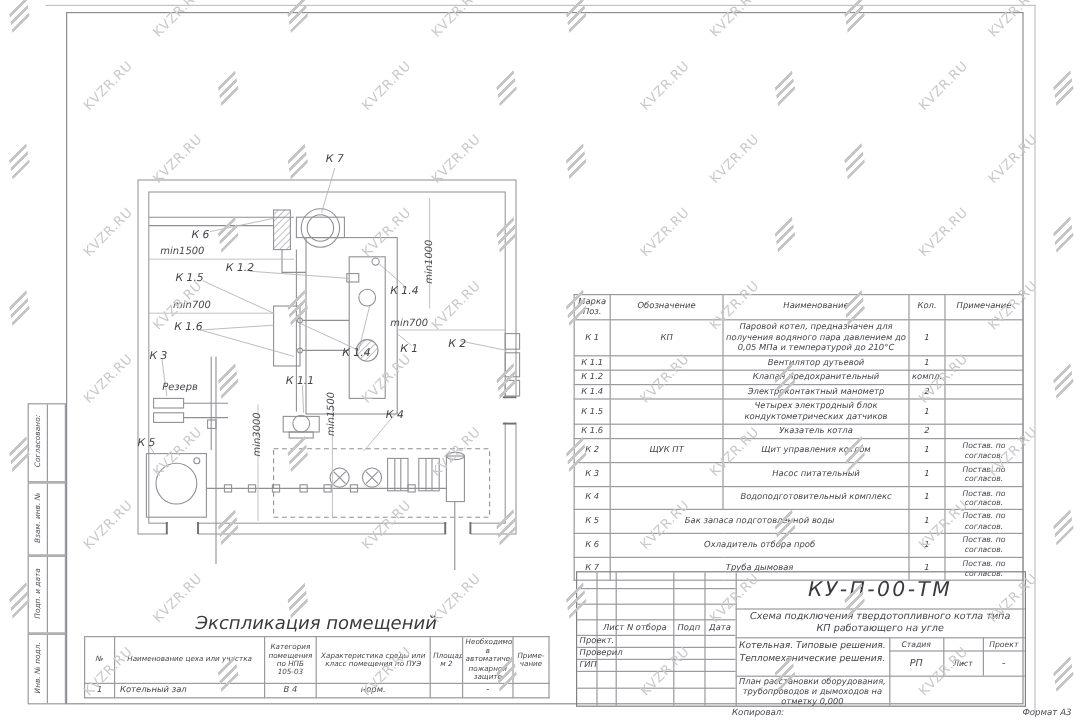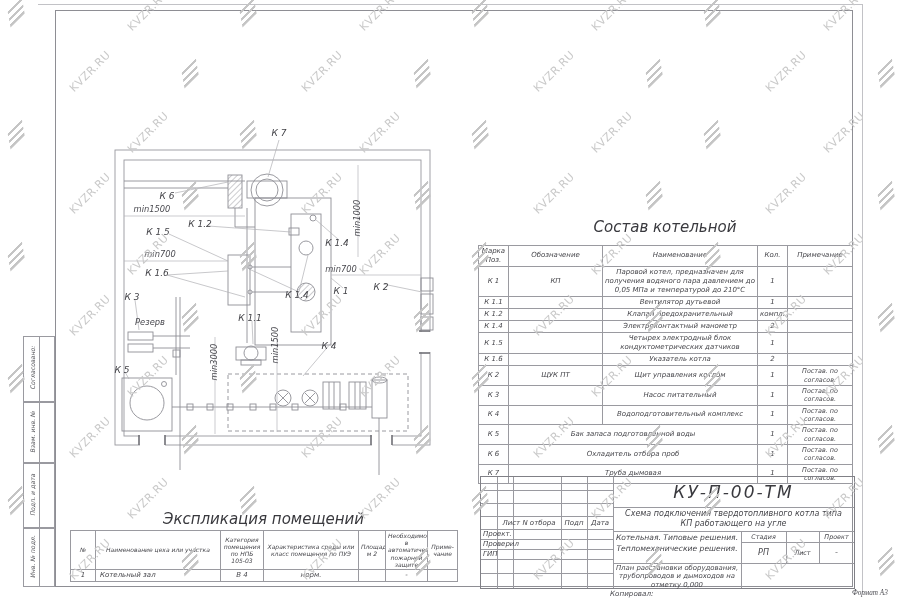--- a/index.html
+++ b/index.html
@@ -224,21 +224,20 @@
         <div class="plan-label " style="left: 234px; top: 261px;">К 4</div>
         <div class="plan-label " style="left: 202px; top: 210px;">К 1.4</div>
         <div class="plan-label " style="left: 246px; top: 206px;">К 1</div>
         <div class="plan-label " style="left: 286px; top: 202px;">К 2</div>
         <div class="plan-label min" style="left: 246px; top: 184px;">min700</div>
         <div class="plan-label " style="left: 242px; top: 158px;">К 1.4</div>
         <div class="plan-label min rot" style="left: 262px; top: 133px;">min1000</div>
       </div>
   </div>
 
-  <div class="dwg-title" style="left:478px;top:218px;width:374px;">Состав котельной</div>
   <table class="dwg comp-table">
     <colgroup>
         <col style="width:30px">
         <col style="width:94px">
         <col style="width:155px">
               <col style="width:30px">
         <col style="width:65px">
       </colgroup>
     <thead id="comp-head">
         <tr>
@@ -412,21 +411,21 @@
     <div class="cell" style="left:305px;top:65px;width:33px;height:21px;font-size:8px;">-</div>
     <div class="cell" style="left:338px;top:65px;width:35px;height:21px;font-size:8px;">-</div>
     <div class="cell" style="left:134px;top:87px;width:124px;height:23px;font-size:6.9px;line-height:1.2;display:block;text-align:center;">
       <div>План расстановки оборудования,</div>
       <div>трубопроводов и дымоходов на</div>
       <div>отметку 0,000</div>
     </div>
   </div>
 
   <div class="foot" style="left:610px;top:589px;">Копировал:</div>
-  <div class="foot" style="left:852px;top:589px;font-family:Liberation Serif, serif;">Формат А3</div>
+  <div class="foot" style="left:852px;top:589px;">Формат А3</div>
 
   <div id="watermarks">
       <span class="wm-mark" style="left: 6px; top: 4px;"></span>
       <span class="wm-text" style="left: 122px; top: 4px;">KVZR.RU</span>
       <span class="wm-mark" style="left: 238px; top: 4px;"></span>
       <span class="wm-text" style="left: 354px; top: 4px;">KVZR.RU</span>
       <span class="wm-mark" style="left: 470px; top: 4px;"></span>
       <span class="wm-text" style="left: 586px; top: 4px;">KVZR.RU</span>
       <span class="wm-mark" style="left: 702px; top: 4px;"></span>
       <span class="wm-text" style="left: 818px; top: 4px;">KVZR.RU</span>

